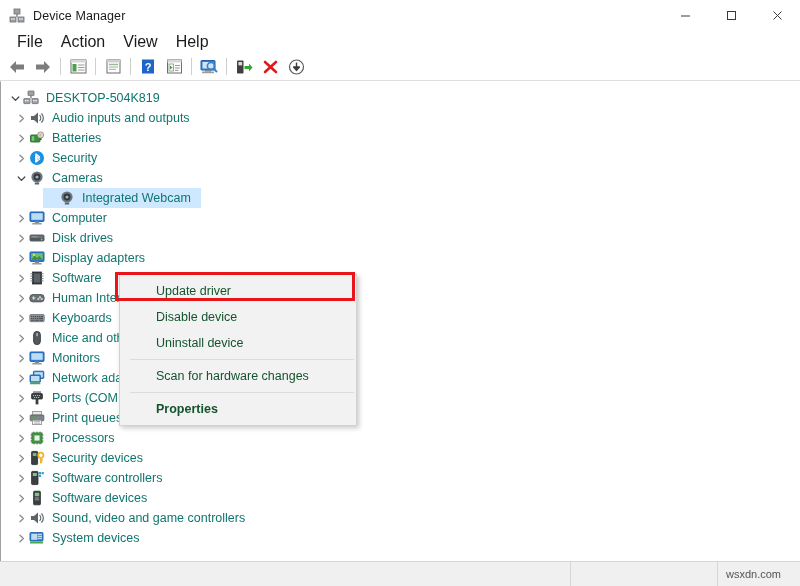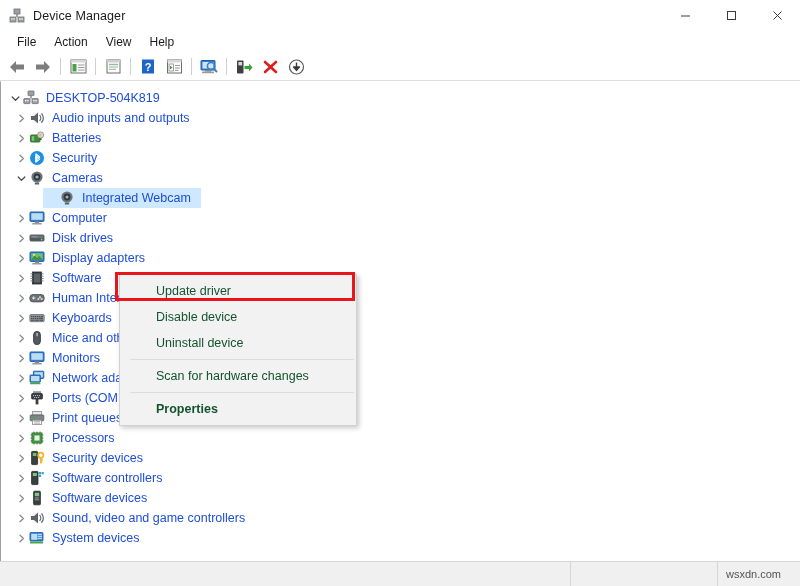--- a/index.html
+++ b/index.html
@@ -65,21 +65,21 @@
   
   .menubar {
     height: 22px;
     display: flex;
     align-items: center;
     padding-left: 8px;
     background: #ffffff;
     flex: 0 0 auto;
   }
   .menu-item {
-    font-size: 12px;
+    font-size: 16px;
     color: #1b1b1b;
     padding: 2px 9px;
     line-height: 16px;
   }
 
   
   .toolbar {
     height: 27px;
     display: flex;
     align-items: center;
@@ -118,21 +118,21 @@
     flex: 1 1 auto;
     padding-top: 6px;
     position: relative;
   }
   .tree-row {
     height: 20px;
     display: flex;
     align-items: center;
     position: relative;
     font-size: 12.5px;
-    color: #1d4ed8;
+    color: #0f766e;
     white-space: nowrap;
   }
   .tree-row .chev {
     width: 16px;
     height: 20px;
     display: flex;
     align-items: center;
     justify-content: center;
     flex: 0 0 auto;
     color: #767676;

